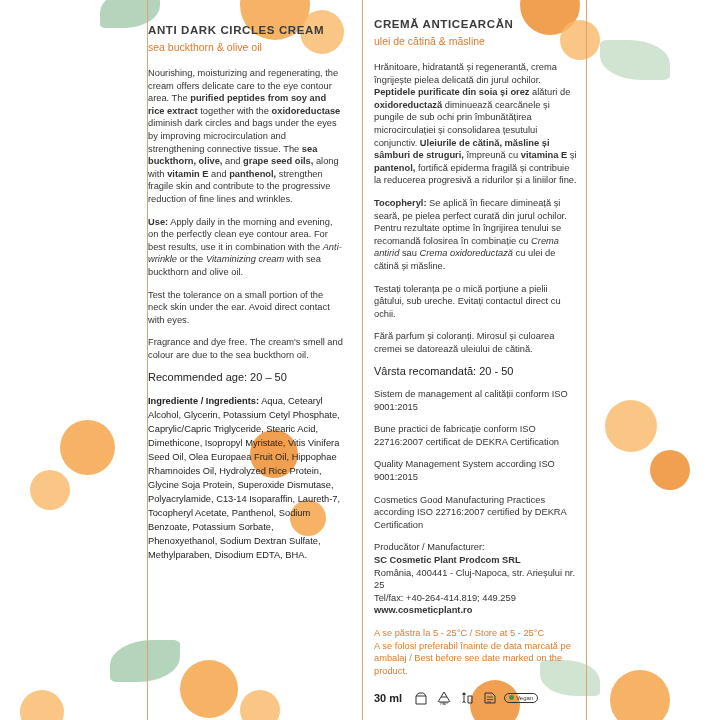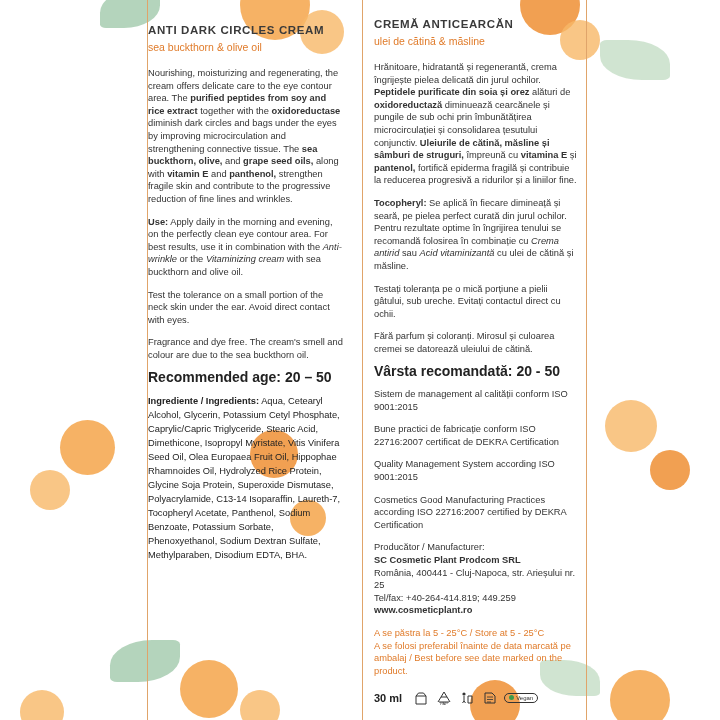--- a/index.html
+++ b/index.html
@@ -56,21 +56,21 @@
   p{
     font-size:9.3px;
     line-height:12.6px;
     margin:0 0 10px 0;
     color:#333;
     text-align:left;
   }
   .b{font-weight:bold;}
   .i{font-style:italic;}
   .orange{color:#e07b2a;}
-  .rec{font-size:14px;line-height:12.6px;font-weight:bold;margin:0 0 10px 0;}
+  .rec{font-size:11px;line-height:12.6px;font-weight:normal;margin:0 0 10px 0;}
   .ingredients{font-size:9.3px;line-height:14px;margin:0;}
   .ingredients .hd{font-weight:bold;}
 
   .footer{
     position:absolute;
     left:374px;
     bottom:14px;
     width:205px;
     display:flex;
     align-items:center;
@@ -137,21 +137,21 @@
 
     <div class="ingredients"><span class="hd">Ingrediente / Ingredients:</span> <span>Aqua, Cetearyl Alcohol, Glycerin, Potassium Cetyl Phosphate, Caprylic/Capric Triglyceride, Stearic Acid, Dimethicone, Isopropyl Myristate, Vitis Vinifera Seed Oil, Olea Europaea Fruit Oil, Hippophae Rhamnoides Oil, Hydrolyzed Rice Protein, Glycine Soja Protein, Superoxide Dismutase, Polyacrylamide, C13-14 Isoparaffin, Laureth-7, Tocopheryl Acetate, Panthenol, Sodium Benzoate, Potassium Sorbate, Phenoxyethanol, Sodium Dextran Sulfate, Methylparaben, Disodium EDTA, BHA.</span></div>
   </div>
 
   <div class="col col-ro">
     <h1>CREMĂ ANTICEARCĂN</h1>
     <div class="subtitle">ulei de cătină &amp; măsline</div>
 
     <p>Hrănitoare, hidratantă și regenerantă, crema îngrijește pielea delicată din jurul ochilor. <span class="b">Peptidele purificate din soia și orez</span> alături de <span class="b">oxidoreductază</span> diminuează cearcănele și pungile de sub ochi prin îmbunătățirea microcirculației și consolidarea țesutului conjunctiv. <span class="b">Uleiurile de cătină, măsline și sâmburi de struguri,</span> împreună cu <span class="b">vitamina E</span> și <span class="b">pantenol,</span> fortifică epiderma fragilă și contribuie la reducerea progresivă a ridurilor și a liniilor fine.</p>
 
-    <p><span class="b">Tocopheryl:</span> Se aplică în fiecare dimineață și seară, pe pielea perfect curată din jurul ochilor. Pentru rezultate optime în îngrijirea tenului se recomandă folosirea în combinație cu <span class="i">Crema antirid</span> sau <span class="i">Acid vitaminizantă</span> cu ulei de cătină și măsline.</p>
+    <p><span class="b">Tocopheryl:</span> Se aplică în fiecare dimineață și seară, pe pielea perfect curată din jurul ochilor. Pentru rezultate optime în îngrijirea tenului se recomandă folosirea în combinație cu <span class="i">Crema antirid</span> sau <span class="i">Crema oxidoreductază</span> cu ulei de cătină și măsline.</p>
 
     <p>Testați toleranța pe o mică porțiune a pielii gâtului, sub ureche. Evitați contactul direct cu ochii.</p>
 
     <p>Fără parfum și coloranți. Mirosul și culoarea cremei se datorează uleiului de cătină.</p>
 
     <div class="rec">Vârsta recomandată: 20 - 50</div>
 
     <p>Sistem de management al calității conform ISO 9001:2015</p>
     <p>Bune practici de fabricație conform ISO 22716:2007 certificat de DEKRA Certification</p>
     <p>Quality Management System according ISO 9001:2015</p>

